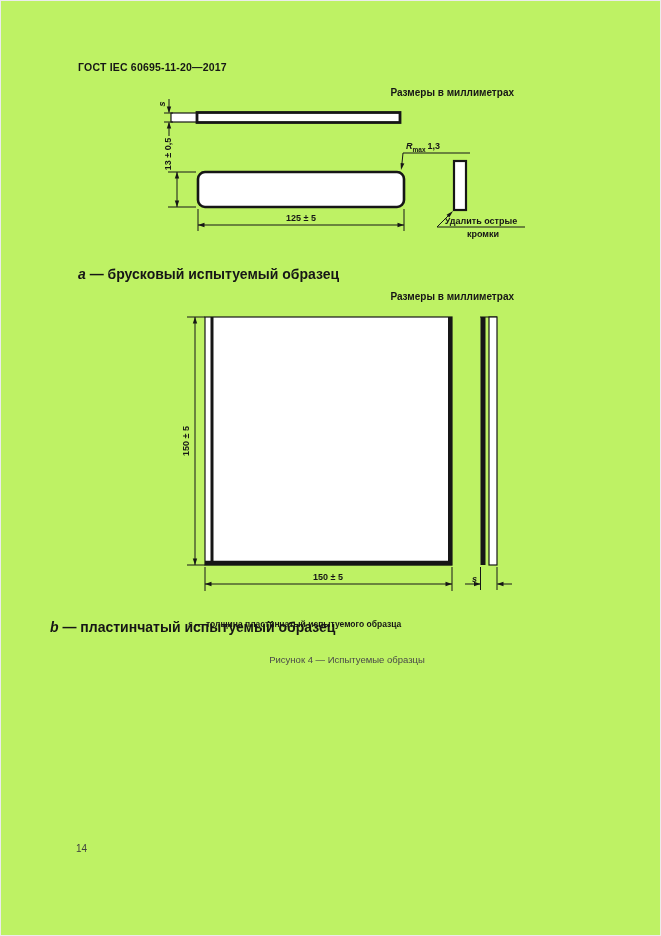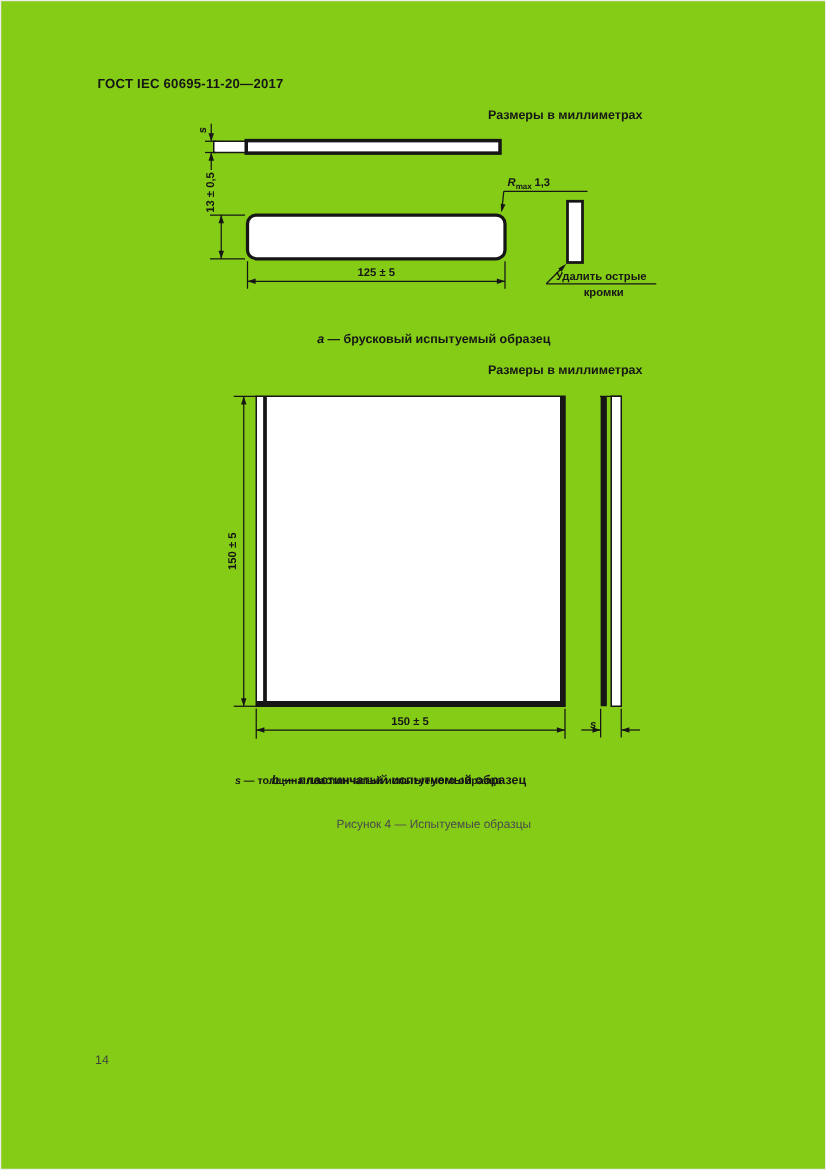--- a/index.html
+++ b/index.html
@@ -1,25 +1,25 @@
 <!DOCTYPE html>
 <html><head>
 <meta charset="utf-8">
 <style>
   html,body{margin:0;padding:0;background:#ffffff;}
   .page{
-    position:relative;width:661px;height:936px;background:#84cc16;
+    position:relative;width:661px;height:936px;background:#bef264;
     font-family:"Liberation Sans",sans-serif;color:#161616;overflow:hidden;
     box-shadow:inset 0 0 0 1px #ececec;
   }
   .abs{position:absolute;}
   .hdr{font-size:10.5px;font-weight:700;letter-spacing:.2px;}
   .units{font-size:10px;font-weight:700;}
   .legend{font-size:8.5px;font-weight:600;line-height:11px;white-space:pre;}
-  .subcap{font-size:10px;font-weight:700;text-align:center;}
+  .subcap{font-size:14px;font-weight:700;text-align:left;}
   .figcap{font-size:9.5px;font-weight:400;color:#4a4a4a;text-align:center;}
   .pagenum{font-size:10px;color:#3f3f3f;}
   .it{font-style:italic;}
   svg{display:block;}
   svg line, svg rect, svg path{stroke:#161616;}
   svg text{
     font-family:"Liberation Sans",sans-serif;font-weight:700;
     font-size:9px;fill:#161616;stroke:none;
   }
   svg .thin{stroke-width:1;}

